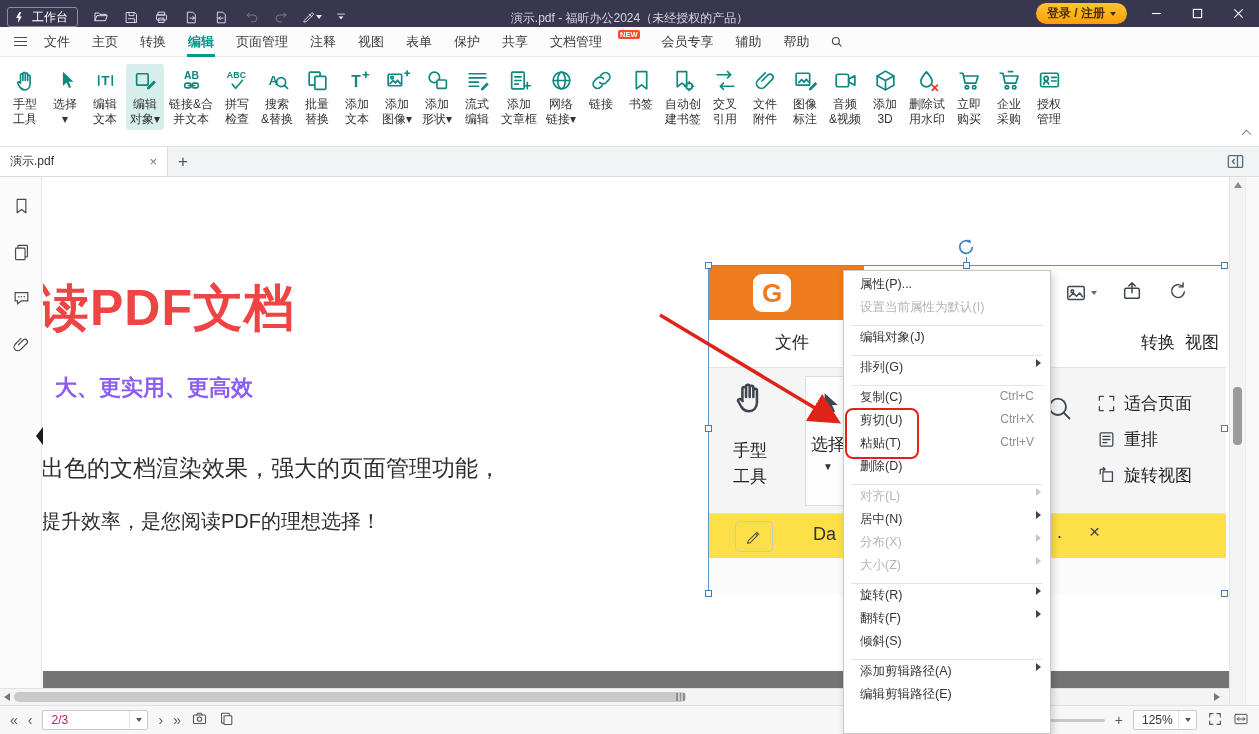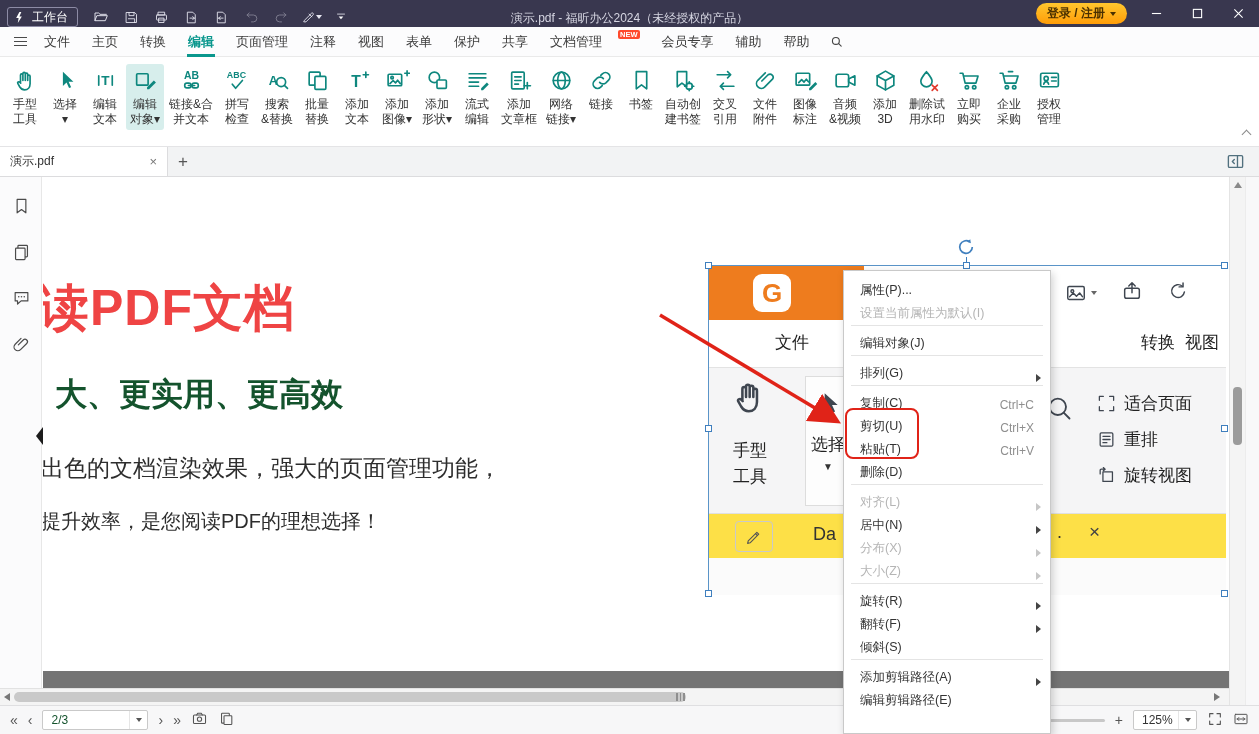--- a/index.html
+++ b/index.html
@@ -65,21 +65,21 @@
 
 .main{position:absolute;top:177px;left:0;width:1259px;height:528px;background:#fff}
 .lpanel{position:absolute;left:0;top:0;width:42px;height:511px;background:#fbfbfc;border-right:1px solid #e7e7e7}
 .lp-ic{width:42px;height:26px;display:flex;align-items:center;justify-content:center;margin-top:20px}
 .lp-ic:first-child{margin-top:16px}
 .sic{stroke:#4b4b4b;fill:none;stroke-width:1.5;stroke-linecap:round;stroke-linejoin:round}
 .sfil{fill:#4b4b4b;stroke:none}
 .docbg{position:absolute;left:43px;top:494px;width:1186px;height:17px;background:#747474}
 .page{position:absolute;left:43px;top:0;width:1186px;height:494px;background:#fff;overflow:hidden}
 .doc-h1{position:absolute;left:-4px;top:98px;font-size:50px;font-weight:800;color:#ef4444;letter-spacing:1px;white-space:nowrap}
-.doc-h2{position:absolute;left:12px;top:196px;font-size:32px;font-weight:700;color:#14532d;white-space:nowrap}
+.doc-h2{position:absolute;left:12px;top:196px;font-size:22px;font-weight:700;color:#8b5cf6;white-space:nowrap}
 .doc-p1{position:absolute;left:-2px;top:276px;font-size:23px;color:#2d2d2d;white-space:nowrap}
 .doc-p2{position:absolute;left:-2px;top:331px;font-size:20px;color:#2d2d2d;white-space:nowrap}
 .clps{position:absolute;left:36px;top:250px;width:0;height:0;border-right:7px solid #1c1c1c;
   border-top:9px solid transparent;border-bottom:9px solid transparent}
 
 
 .vscroll{position:absolute;left:1229px;top:0;width:16px;height:528px;background:#f4f4f4;border-left:1px solid #e4e4e4}
 .vs-up{position:absolute;left:4px;top:5px;width:0;height:0;border-bottom:6px solid #8a8a8a;
   border-left:4px solid transparent;border-right:4px solid transparent}
 .vs-thumb{position:absolute;left:3px;top:210px;width:9px;height:58px;background:#9b9b9b;border-radius:4px}
@@ -124,39 +124,39 @@
 .m-pencilbox{position:absolute;left:26px;top:7px;width:38px;height:31px;border:1px solid #c9c9c9;border-radius:4px;
   display:flex;align-items:center;justify-content:center}
 .m-da{position:absolute;left:104px;top:10px;font-size:18px;color:#333}
 .m-dot{position:absolute;left:348px;top:8px;font-size:18px;color:#333}
 .m-close{position:absolute;left:380px;top:7px;font-size:19px;color:#444}
 .m-bottom{position:absolute;left:0;top:292px;width:517px;height:37px;background:#fbfbfb}
 
 
 .ctx{position:absolute;left:843px;top:270px;width:208px;height:464px;background:#fff;
   border:1px solid #c9c9c9;box-shadow:2px 3px 8px rgba(0,0,0,.18);z-index:10;padding-top:5px;overflow:hidden}
-.cmi{height:23px;display:flex;align-items:flex-end;padding-left:16px;font-size:12.5px;color:#333}
+.cmi{height:23px;display:flex;align-items:flex-start;padding-left:16px;font-size:12.5px;color:#333}
 .cmi .sc{margin-left:auto;margin-right:16px;color:#8f8f8f;font-size:12px}
 .cmi .sub{margin-left:auto;margin-right:9px;width:0;height:0;border-left:5px solid #444;
   border-top:4px solid transparent;border-bottom:4px solid transparent}
 .cmi.dis{color:#b5b5b5}
 .cmi.dis .sub{border-left-color:#c6c6c6}
 .cmi.dis .sc{color:#c6c6c6}
 .csep{height:1px;background:#e4e4e4;margin:3px 7px}
 
 
 .redbox{position:absolute;left:845px;top:408px;width:74px;height:51px;border:2.5px solid #e02318;border-radius:8px;z-index:20}
 .red-arrow{position:absolute;left:645px;top:300px;z-index:20}
 
 
 .statusbar{position:absolute;left:0;bottom:0;width:100%;height:29px;background:#f7f7f8;
   border-top:1px solid #dfdfe1;display:flex;align-items:center;font-size:13px;color:#4a4a4a;z-index:5;padding:0 10px;gap:10px}
 .sb-gl{font-size:14px;color:#555}
 .pagebox{width:106px;height:20px;border:1px solid #c9c9c9;background:#fff;border-radius:2px;
-  display:flex;align-items:center;font-size:12px;padding-left:8px;color:#14532d}
+  display:flex;align-items:center;font-size:12px;padding-left:8px;color:#be185d}
 .pb-caret{margin-left:auto;width:18px;height:100%;border-left:1px solid #e6e6e6;display:flex;align-items:center;justify-content:center}
 .tri-d{width:0;height:0;border-top:4px solid #555;border-left:3.5px solid transparent;border-right:3.5px solid transparent}
 .sb-right{margin-left:auto;display:flex;align-items:center;gap:10px}
 .slider{width:84px;height:3px;background:#c8c8c8;border-radius:2px;position:relative}
 .knob{position:absolute;left:18px;top:-5px;width:12px;height:12px;border-radius:50%;background:#fff;border:1px solid #8f8f8f}
 .zoombox{width:64px;height:20px;border:1px solid #c9c9c9;background:#fff;border-radius:2px;
   display:flex;align-items:center;font-size:12px;padding-left:8px;color:#333}
 </style>
 </head>
 <body>

